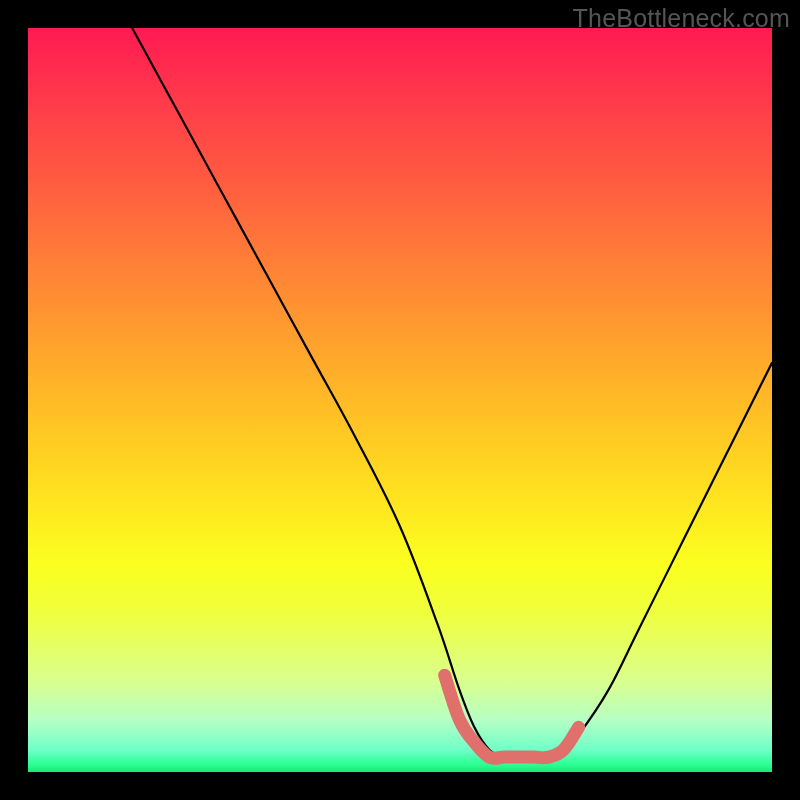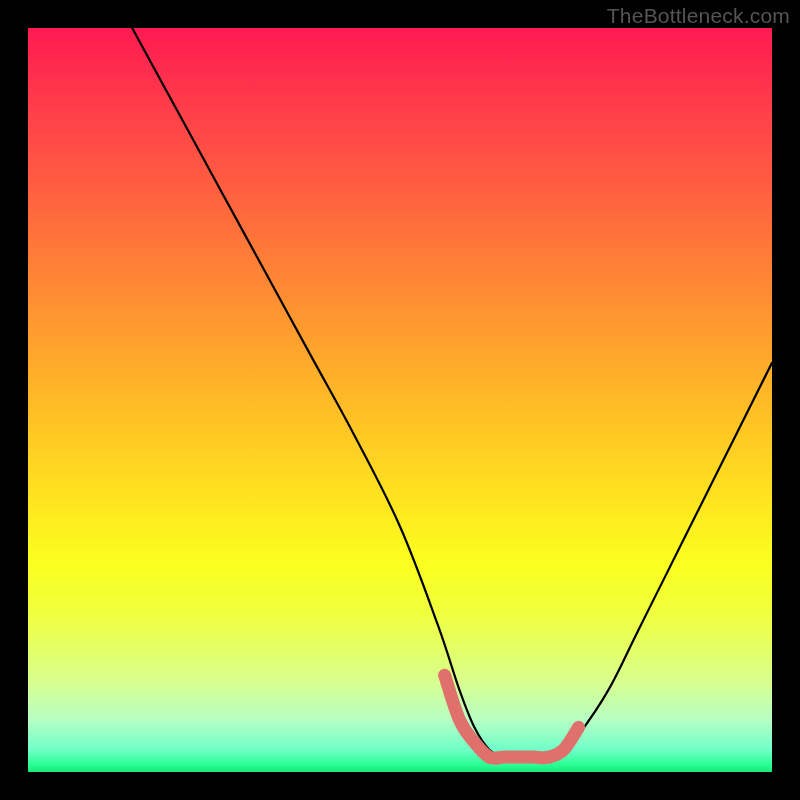--- a/index.html
+++ b/index.html
@@ -41,21 +41,21 @@
       #6fffc8 97%,
       #2bff94 99%,
       #18e876 100%
     );
   }
   .watermark {
     position: absolute;
     top: 4px;
     right: 10px;
     color: #555;
-    font-size: 21px;
+    font-size: 25px;
     font-weight: 500;
     letter-spacing: 0.2px;
     user-select: none;
   }
   svg.curve {
     position: absolute;
     left: 0;
     top: 0;
     width: 744px;
     height: 744px;

